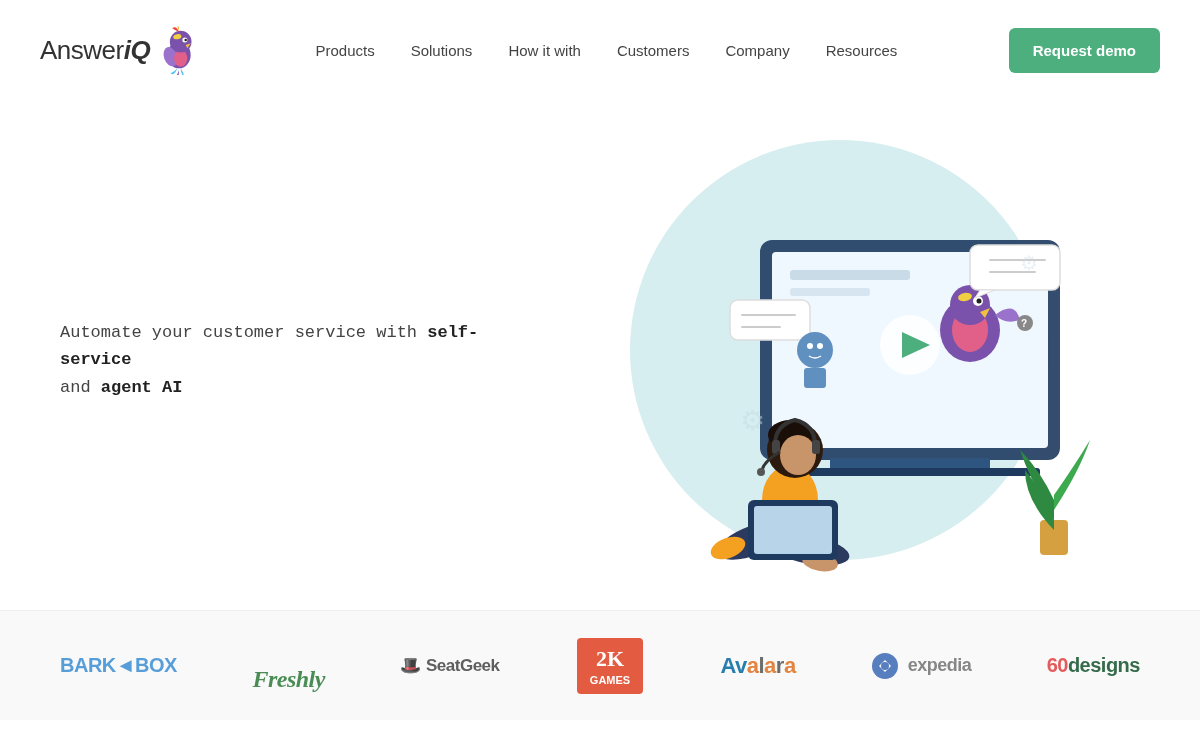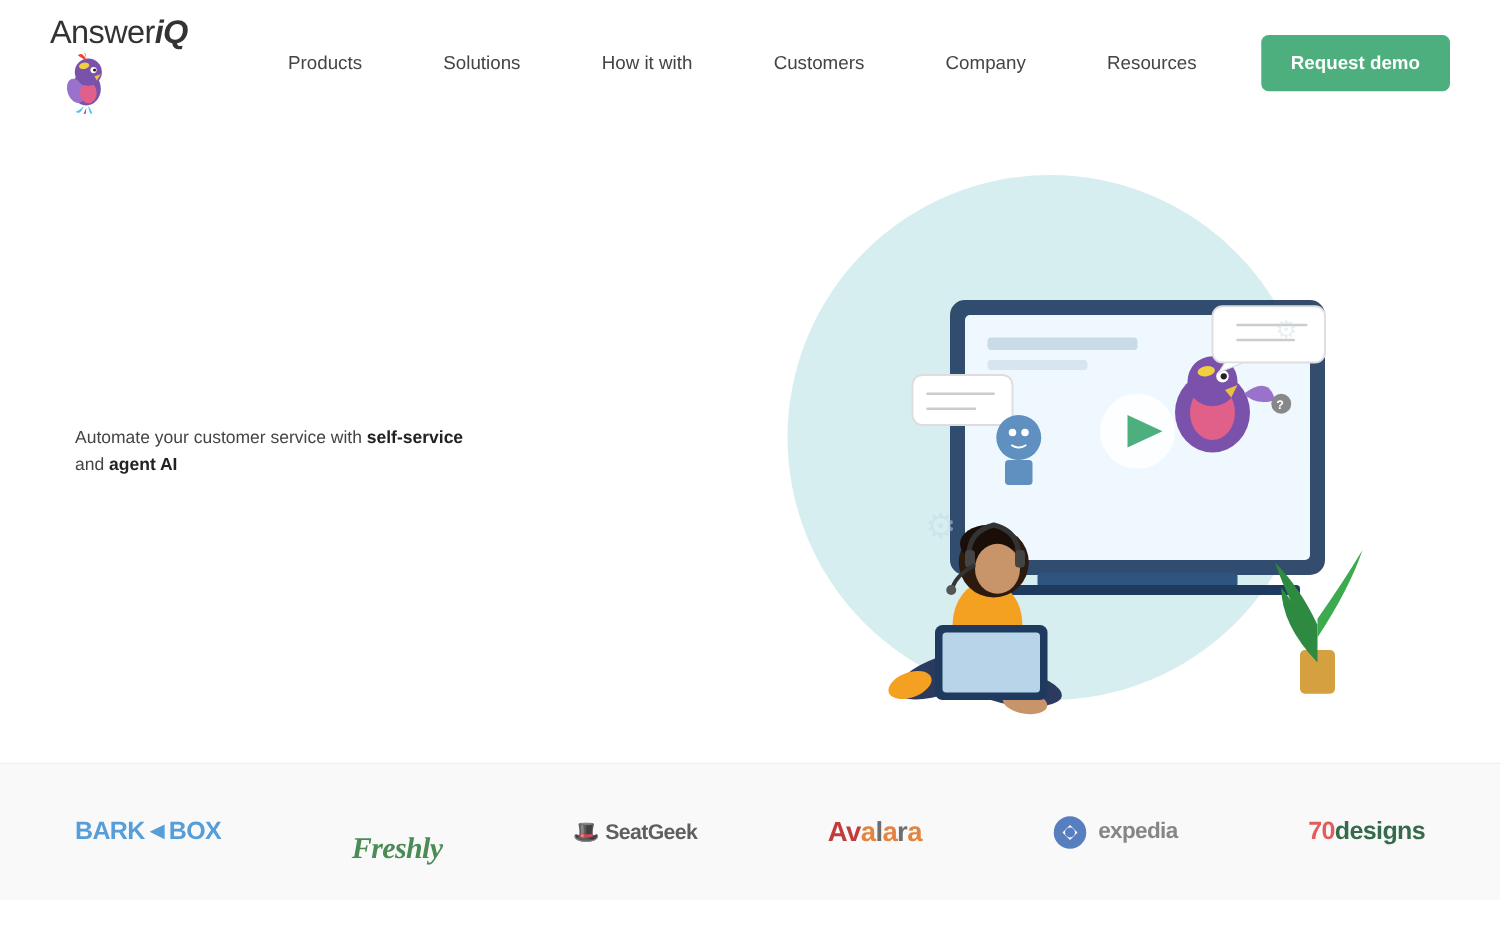--- a/index.html
+++ b/index.html
@@ -9,23 +9,22 @@
     header {
       display: flex;
       align-items: center;
       justify-content: space-between;
       padding: 0 40px;
       height: 100px;
       background: #fff;
     }
     .logo-area {
       display: flex;
-      align-items: flex-start;
+      align-items: center;
       gap: 0;
-      flex-direction: column;
     }
     .logo-text {
       font-size: 26px;
       font-weight: 400;
       color: #333;
       letter-spacing: -0.5px;
     }
     .logo-text span.iq {
       font-style: italic;
       font-weight: 600;
@@ -39,21 +38,20 @@
     nav {
       display: flex;
       align-items: center;
       gap: 36px;
     }
     nav a {
       text-decoration: none;
       color: #444;
       font-size: 15px;
       font-weight: 400;
-      margin-left: 29px;
     }
     .request-demo-btn {
       background: #4caf7d;
       color: #fff;
       border: none;
       padding: 14px 24px;
       border-radius: 6px;
       font-size: 15px;
       font-weight: 600;
       cursor: pointer;
@@ -74,23 +72,24 @@
       z-index: 2;
     }
     .hero-heading {
       font-size: 48px;
       font-weight: 800;
       color: #1a1a2e;
       line-height: 1.15;
       margin-bottom: 28px;
     }
     .hero-subtext {
-      font-size: 14px;
+      font-size: 17px;
       color: #444;
       line-height: 1.6;
+      font-family: Liberation Mono, monospace;
     }
     .hero-subtext strong {
       font-weight: 700;
       color: #222;
     }
     .hero-right {
       flex: 1;
       position: relative;
       display: flex;
       justify-content: center;
@@ -302,37 +301,44 @@
   <div class="logo-item">
     <span class="brand-text freshly">Freshly</span>
   </div>
 
   <div class="logo-item">
     <span class="brand-text seatgeek">
       <span class="seatgeek-hat">🎩</span>SeatGeek
     </span>
   </div>
 
+  <div class="logo-item">
+    <svg width="70" height="60" viewBox="0 0 70 60">
+      <rect x="2" y="2" width="66" height="56" rx="4" fill="#e04020"></rect>
+      <text x="35" y="30" text-anchor="middle" font-size="22" font-weight="900" fill="#fff" font-family="Arial Black">2K</text>
+      <text x="35" y="48" text-anchor="middle" font-size="11" font-weight="700" fill="#fff" font-family="Arial">GAMES</text>
+    </svg>
+  </div>
 
   <div class="logo-item">
     <span class="brand-text avalara">
-      <span style="color:#b91c1c">Av</span><span style="color:#e07020">a</span><span style="color:#555">l</span><span style="color:#e07020">a</span><span style="color:#555">r</span><span style="color:#e07020">a</span>
+      <span style="color:#0369a1">Av</span><span style="color:#e07020">a</span><span style="color:#555">l</span><span style="color:#e07020">a</span><span style="color:#555">r</span><span style="color:#e07020">a</span>
     </span>
   </div>
 
   <div class="logo-item">
     <span class="brand-text expedia">
       <svg width="28" height="28" viewBox="0 0 28 28" style="vertical-align:middle;margin-right:4px">
         <circle cx="14" cy="14" r="13" fill="#1b4fa8"></circle>
         <path d="M8 14 L14 8 L20 14 L14 20 Z" fill="#fff"></path>
         <circle cx="14" cy="14" r="4" fill="#1b4fa8"></circle>
       </svg>
       expedia
     </span>
   </div>
 
   <div class="logo-item">
     <span class="brand-text ninetydesigns">
-      <span class="ninety" style="color:#e04040">70</span><span class="designs" style="color:#14532d">designs</span>
+      <span class="ninety" style="color:#e04040">60</span><span class="designs" style="color:#14532d">designs</span>
     </span>
   </div>
 
 </div>
 
 </body></html>

